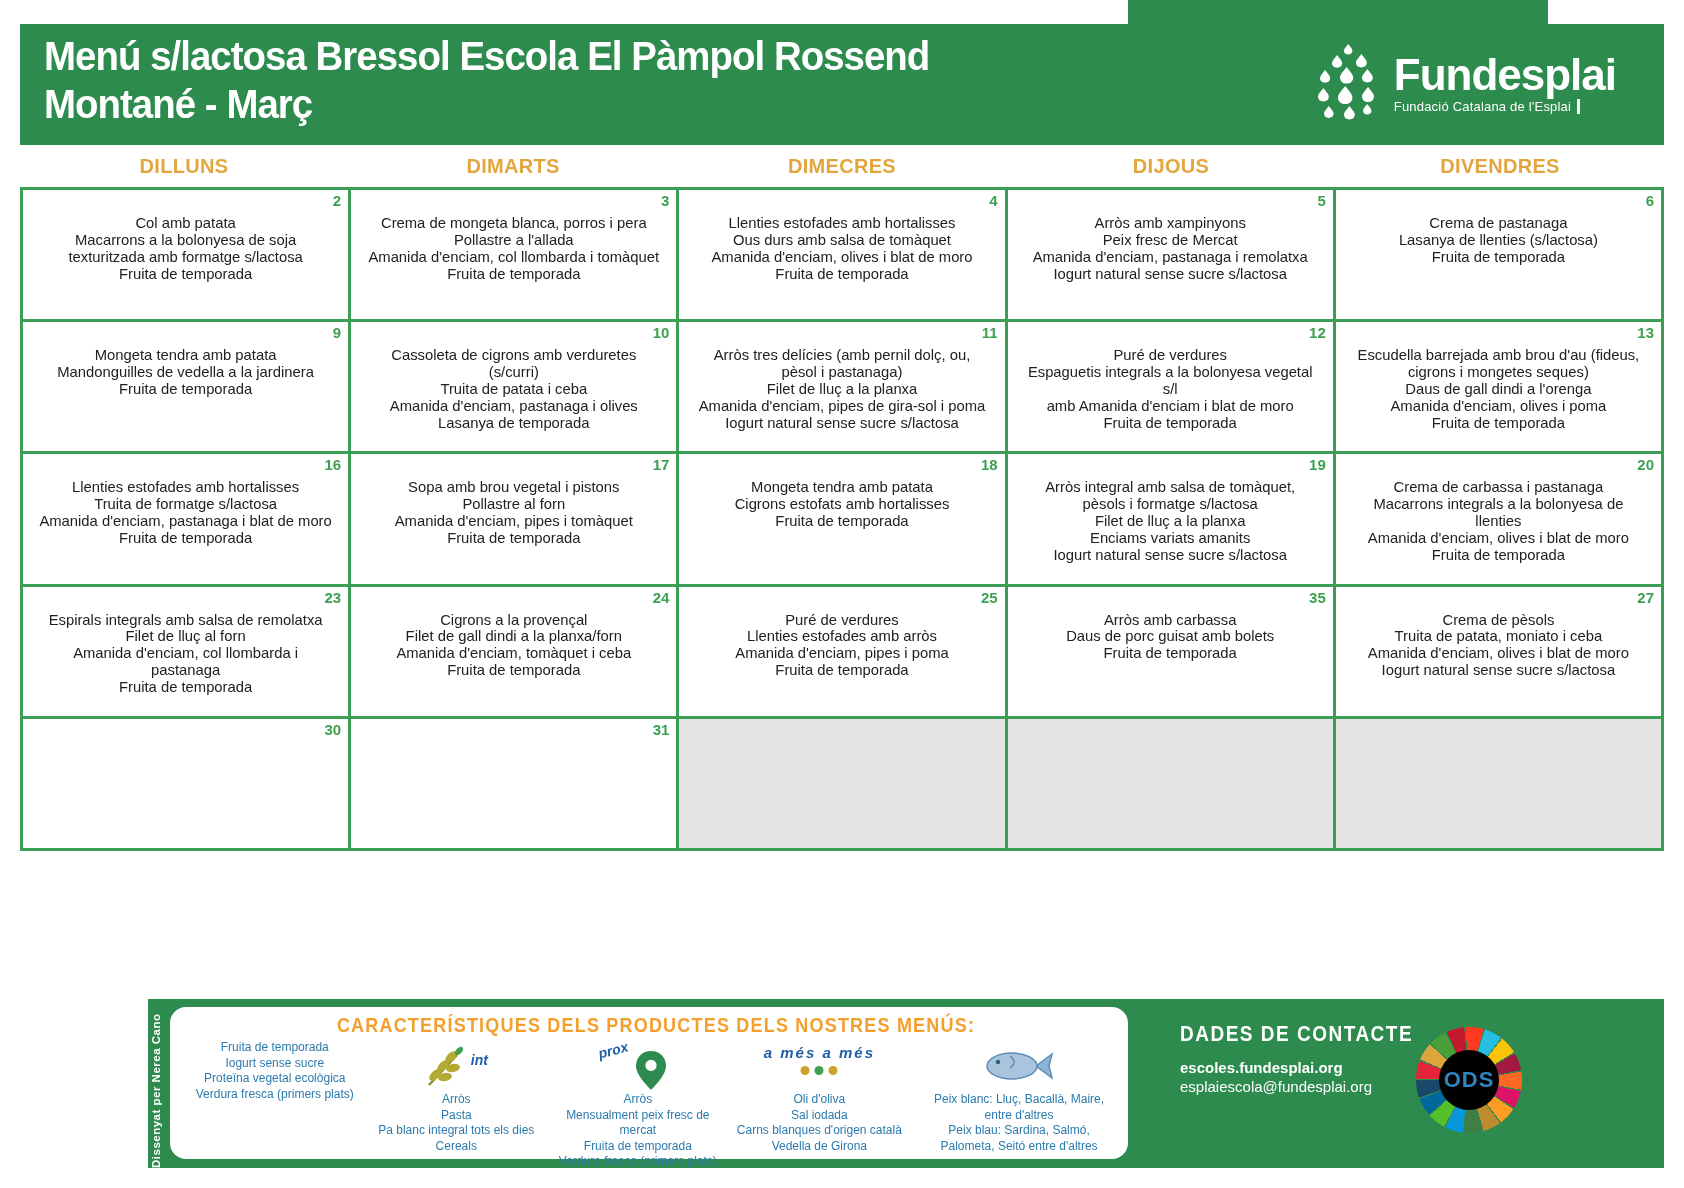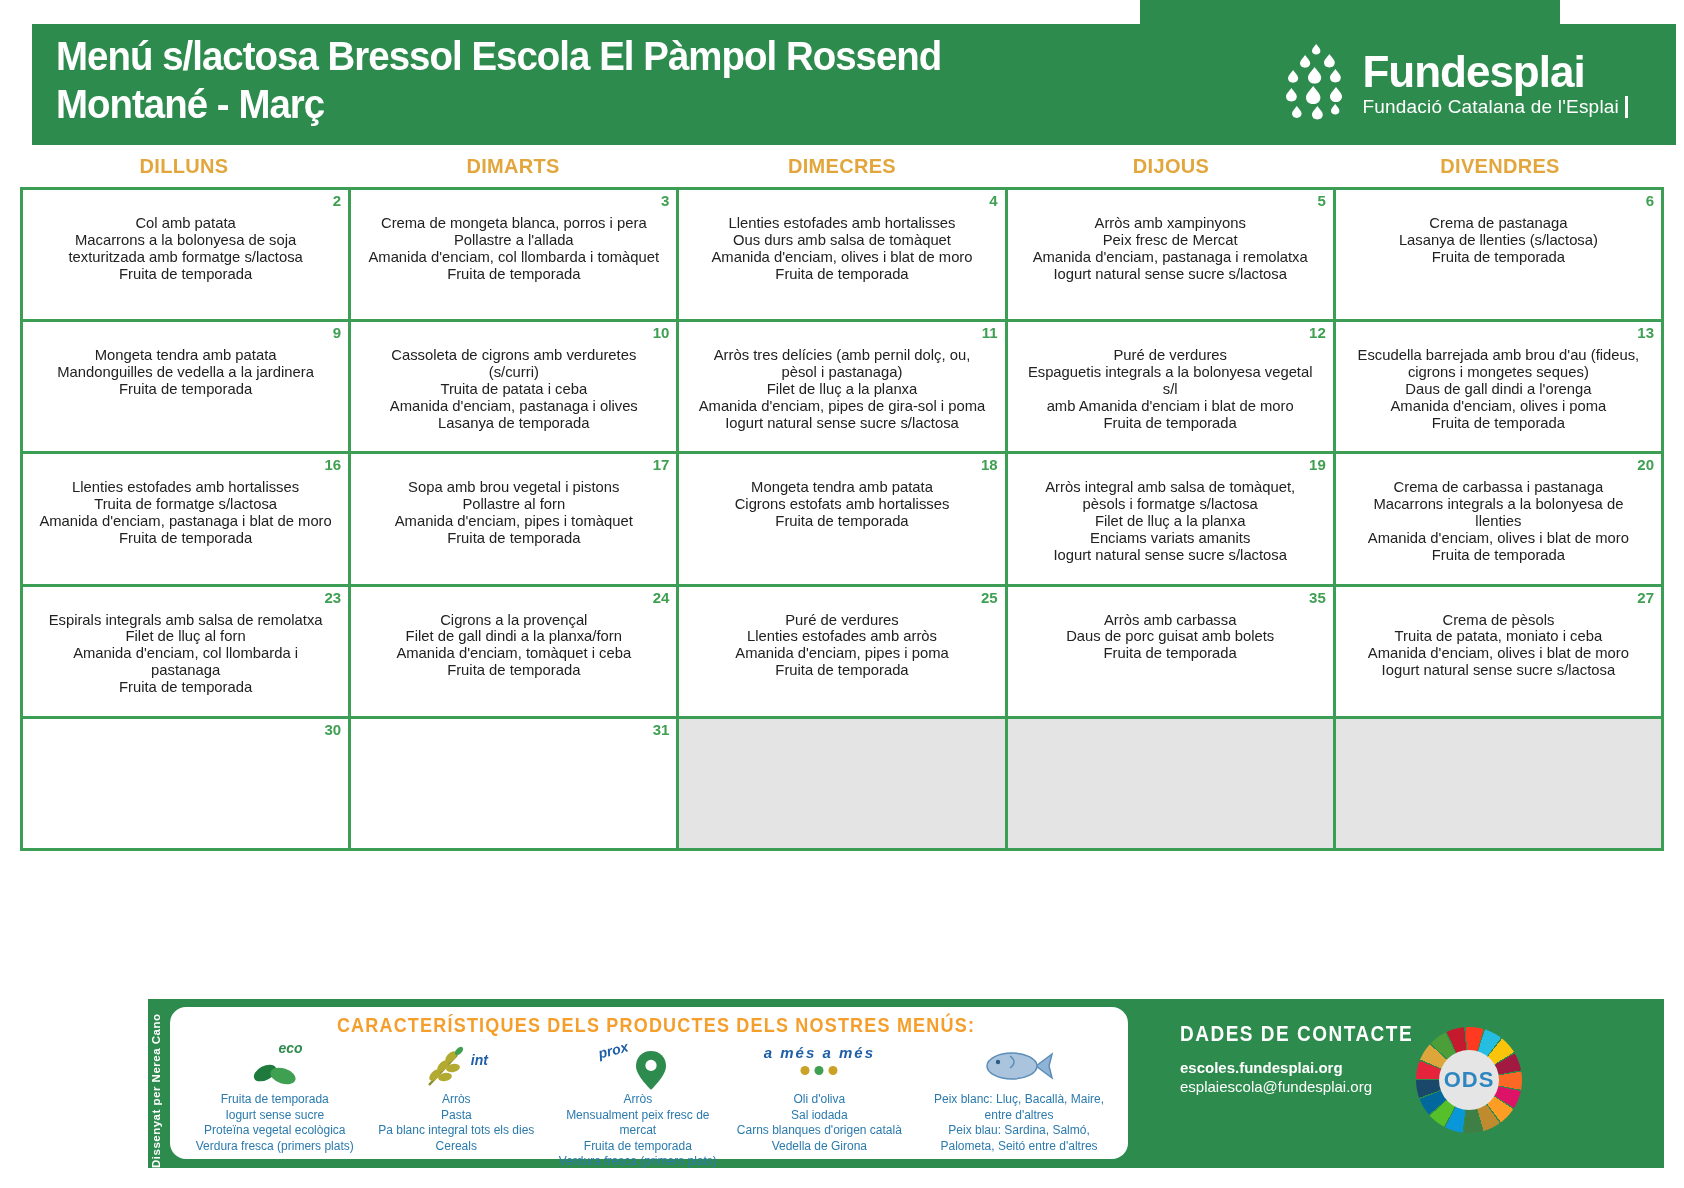--- a/index.html
+++ b/index.html
@@ -1,26 +1,26 @@
 <!DOCTYPE html>
 <html><head>
 <meta charset="utf-8">
 <style>
   html,body{margin:0;padding:0;background:#ffffff;}
   .page{position:relative;width:1684px;height:1188px;background:#ffffff;overflow:hidden;
         font-family:"Liberation Sans",sans-serif;}
 
   
-  .header{position:absolute;left:32px;top:24px;width:1644px;height:121px;background:#2E8B4E;}
+  .header{position:absolute;left:20px;top:24px;width:1644px;height:121px;background:#2E8B4E;}
   .header-tab{position:absolute;left:1108px;top:-24px;width:420px;height:25px;background:#2E8B4E;}
   .title{position:absolute;left:24px;top:8px;margin:0;color:#ffffff;font-size:40px;font-weight:bold;
          letter-spacing:-1px;line-height:1.2;white-space:pre-line;transform:scaleX(.96);transform-origin:left top;}
   .logo{position:absolute;right:48px;top:20px;display:flex;align-items:center;gap:10px;}
   .logo-text .brand{color:#ffffff;font-size:44px;font-weight:bold;letter-spacing:-1px;line-height:1;}
-  .logo-text .tagline{color:#ffffff;font-size:19px;margin-top:2px;letter-spacing:.2px;border-right:3px solid #fff;padding-right:6px;display:inline-block;}
+  .logo-text .tagline{color:#ffffff;font-size:13px;margin-top:2px;letter-spacing:.2px;border-right:3px solid #fff;padding-right:6px;display:inline-block;}
 
   
   .weekdays{position:absolute;left:20px;top:155px;width:1644px;height:26px;}
   .weekday{position:absolute;top:0;transform:translateX(-50%);color:#E2A63D;font-weight:bold;
            font-size:20px;letter-spacing:.3px;}
   .wd0{left:164px}.wd1{left:493px}.wd2{left:822px}.wd3{left:1151px}.wd4{left:1480px}
 
   
   .grid{position:absolute;left:20px;top:187px;width:1644px;height:664px;background:#3C9D55;
         display:grid;grid-template-columns:repeat(5,1fr);grid-template-rows:repeat(5,1fr);
@@ -54,21 +54,21 @@
   .legend-text{text-align:center;color:#2B7AAD;font-size:12px;line-height:1.3;white-space:pre-line;}
 
   .contact{position:absolute;left:1032px;top:22px;color:#ffffff;}
   .contact-title{font-weight:bold;font-size:19px;letter-spacing:1.5px;transform:scale(1,1.2);transform-origin:left top;}
   .contact-web{font-weight:bold;font-size:15px;margin-top:16px;}
   .contact-email{font-weight:normal;font-size:15px;margin-top:2px;}
 
   .ods{position:absolute;left:1268px;top:28px;width:106px;height:106px;}
   .ods-ring{position:absolute;inset:0;border-radius:50%;}
   .ods-center{position:absolute;left:23px;top:23px;width:60px;height:60px;border-radius:50%;
-              background:#e5e5e5;display:flex;align-items:center;justify-content:center;}
+              background:#000000;display:flex;align-items:center;justify-content:center;}
   .ods-center span{color:#2E86C1;font-weight:bold;font-size:22px;letter-spacing:1px;}
 </style>
 </head>
 <body>
 
 <div class="page">
 
   <div class="header">
     <div class="header-tab"></div>
     <h1 class="title">Menú s/lactosa  Bressol Escola El Pàmpol Rossend
@@ -269,27 +269,20 @@
   </div>
 
   <div class="footer">
     <div class="designer">Dissenyat per Nerea Cano</div>
 
     <div class="card">
       <div class="card-title">CARACTERÍSTIQUES DELS PRODUCTES DELS NOSTRES MENÚS:</div>
       <div class="legend-row">
 
         <div class="legend-item">
-          <div class="icon-wrap">
-            <span class="legend-label label-eco">eco</span>
-            <svg width="64" height="42" viewBox="0 0 64 42">
-              <ellipse cx="22" cy="28" rx="12" ry="7" transform="rotate(-28 22 28)" fill="#1F7A3D"></ellipse>
-              <ellipse cx="40" cy="31" rx="13" ry="7.5" transform="rotate(18 40 31)" fill="#3FA052"></ellipse>
-            </svg>
-          </div>
           <div class="legend-text">Fruita de temporada
 Iogurt sense sucre
 Proteïna vegetal ecològica
 Verdura fresca (primers plats)</div>
         </div>
 
         <div class="legend-item">
           <div class="icon-wrap">
             <svg width="74" height="46" viewBox="0 0 74 46">
               <path d="M10 42 L38 12" stroke="#8A8F2A" stroke-width="2.5" fill="none"></path>

